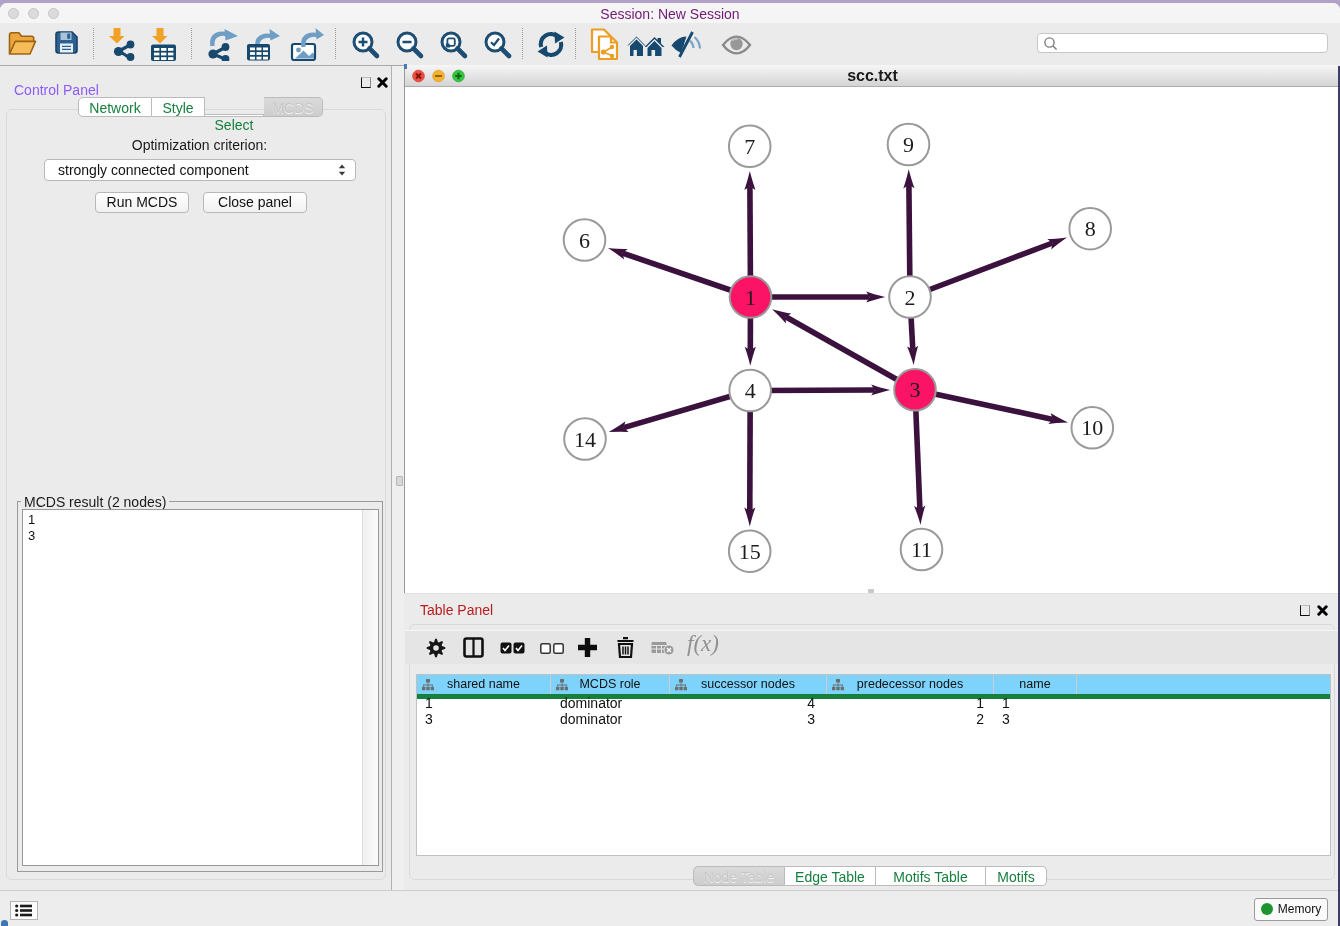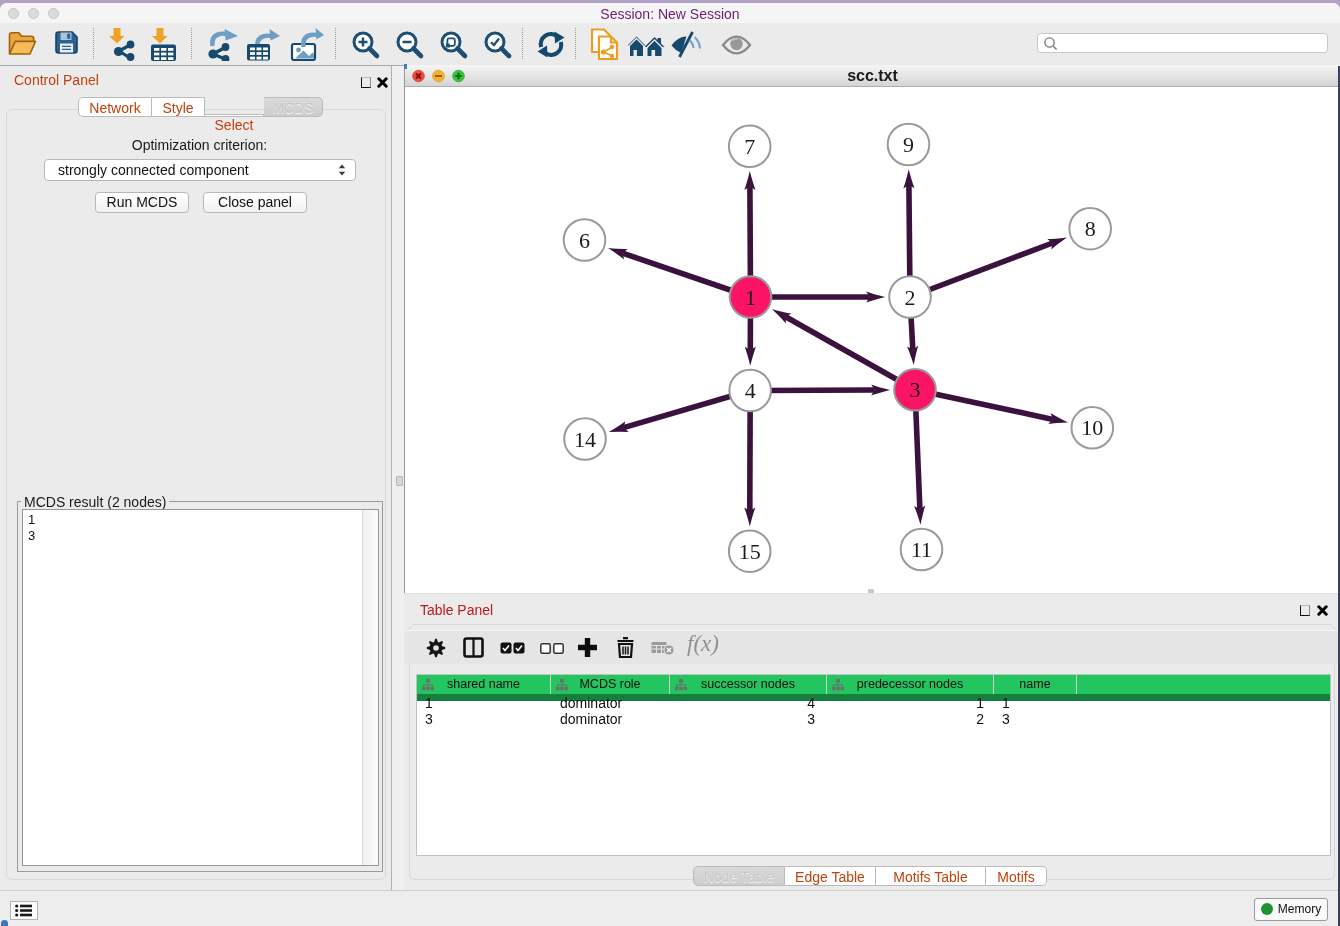--- a/index.html
+++ b/index.html
@@ -12,26 +12,26 @@
 #title{position:absolute;top:0;width:100%;text-align:center;font-size:14px;
  color:#701a75;line-height:22px;}
 #toolbar{position:absolute;left:0;top:20px;width:100%;height:42px;background:#ecebec;
  border-bottom:1px solid #a9a7a9;}
 .sep{position:absolute;top:5px;height:31px;width:0;border-left:1px dotted #99989a;}
 .ti{position:absolute;}
 #search{position:absolute;left:1037px;top:30px;width:291px;height:20px;background:#fff;
  border:1px solid #c8c7c8;border-radius:4px;box-sizing:border-box;}
 #cpanel{position:absolute;left:0;top:63px;width:391px;height:824px;background:#ecebec;
  border-right:1px solid #b2b0b2;}
-#cp-title{position:absolute;left:14px;top:6px;font-size:14px;color:#c2410c;}
+#cp-title{position:absolute;left:14px;top:16px;font-size:14px;color:#8b5cf6;}
 #cp-content{position:absolute;left:6px;top:43px;width:378px;height:769px;
  border:1px solid #d9d8d9;border-radius:6px;}
 .tabs{position:absolute;display:flex;height:20px;}
 .tab{font-size:14px;line-height:20px;text-align:center;background:#fff;
- border:1px solid #bcbbbc;border-left:none;color:#c2410c;}
+ border:1px solid #bcbbbc;border-left:none;color:#15803d;}
 .tab.first{border-left:1px solid #bcbbbc;border-radius:5px 0 0 5px;}
 .tab.last{border-radius:0 5px 5px 0;}
 .tab.sel{background:linear-gradient(#dbdadb,#cecdce);color:#c8c7c8;text-shadow:0 1px 0 #f4f3f4;}
 #opt-label{position:absolute;left:4px;top:71px;width:391px;text-align:center;
  font-size:14px;color:#1a1a1a;}
 #combo{position:absolute;left:44px;top:93px;width:312px;height:22px;background:#fff;
  border:1px solid #b9b8b9;border-radius:4px;box-sizing:border-box;
  font-size:14px;line-height:20px;color:#111;}
 .btn{position:absolute;height:21px;background:linear-gradient(#fff,#f2f1f2);
  border:1px solid #b9b8b9;border-radius:4px;box-sizing:border-box;
@@ -56,22 +56,22 @@
  color:#1a1a1a;line-height:21px;}
 #tpanel{position:absolute;left:404px;top:590px;width:936px;height:297px;background:#ecebec;}
 #tp-topline{position:absolute;left:0;top:0;width:100%;height:1px;background:#e3e2e3;}
 #tp-title{position:absolute;left:16px;top:9px;font-size:14px;color:#b91c1c;}
 #tp-content{position:absolute;left:5px;top:31px;width:924px;height:254px;
  border:1px solid #d9d8d9;border-radius:6px;}
 #tp-toolbar{position:absolute;left:1px;top:37px;width:934px;height:33px;
  background:#e6e5e6;border-top:1px solid #f7f6f7;}
 #tbl{position:absolute;left:12px;top:81px;width:913px;height:180px;background:#fff;
  border:1px solid #c2c1c2;}
-#tbl-head{position:absolute;left:0;top:0;width:913px;height:19px;background:#22c55e;
- border-bottom:7px solid #15803d;}
+#tbl-head{position:absolute;left:0;top:0;width:913px;height:19px;background:#7dd3fc;
+ border-bottom:5px solid #15803d;}
 .th{position:absolute;top:0;height:19px;border-right:1px solid #cecdce;box-sizing:border-box;}
 .th .lbl{position:absolute;left:0;width:100%;text-align:center;font-size:12.5px;color:#111;line-height:19px;}
 .hier{position:absolute;top:4px;}
 .tr{position:absolute;width:100%;height:16px;font-size:14px;color:#111;line-height:16px;}
 .td{position:absolute;}
 #statusbar{position:absolute;left:0;top:887px;width:1340px;height:36px;background:#eeedee;
  border-top:1px solid #cecdce;box-sizing:border-box;}
 #membtn{position:absolute;right:12px;top:7px;width:74px;height:23px;background:#fafafa;
  border:1px solid #9b9a9b;border-radius:3px;box-sizing:border-box;font-size:12px;
  line-height:21px;text-align:center;color:#111;}

